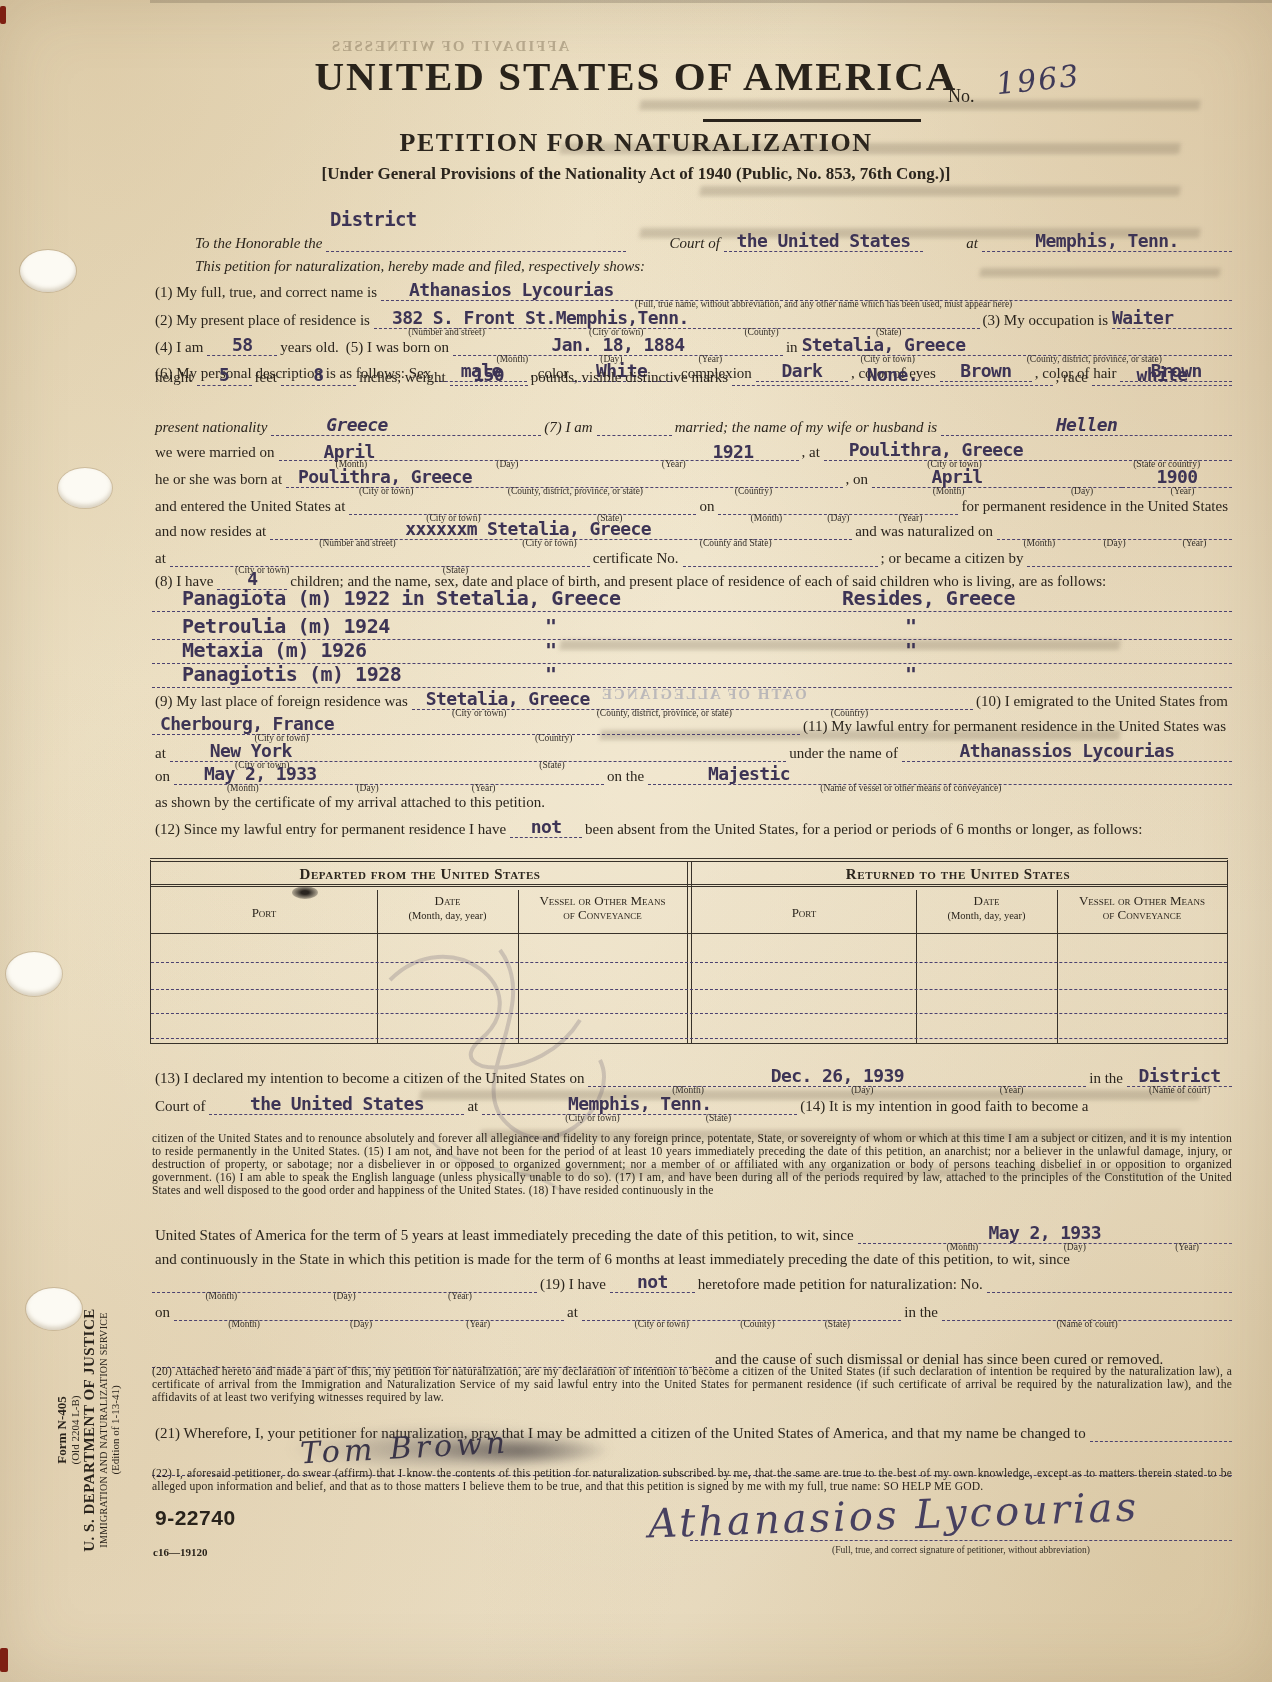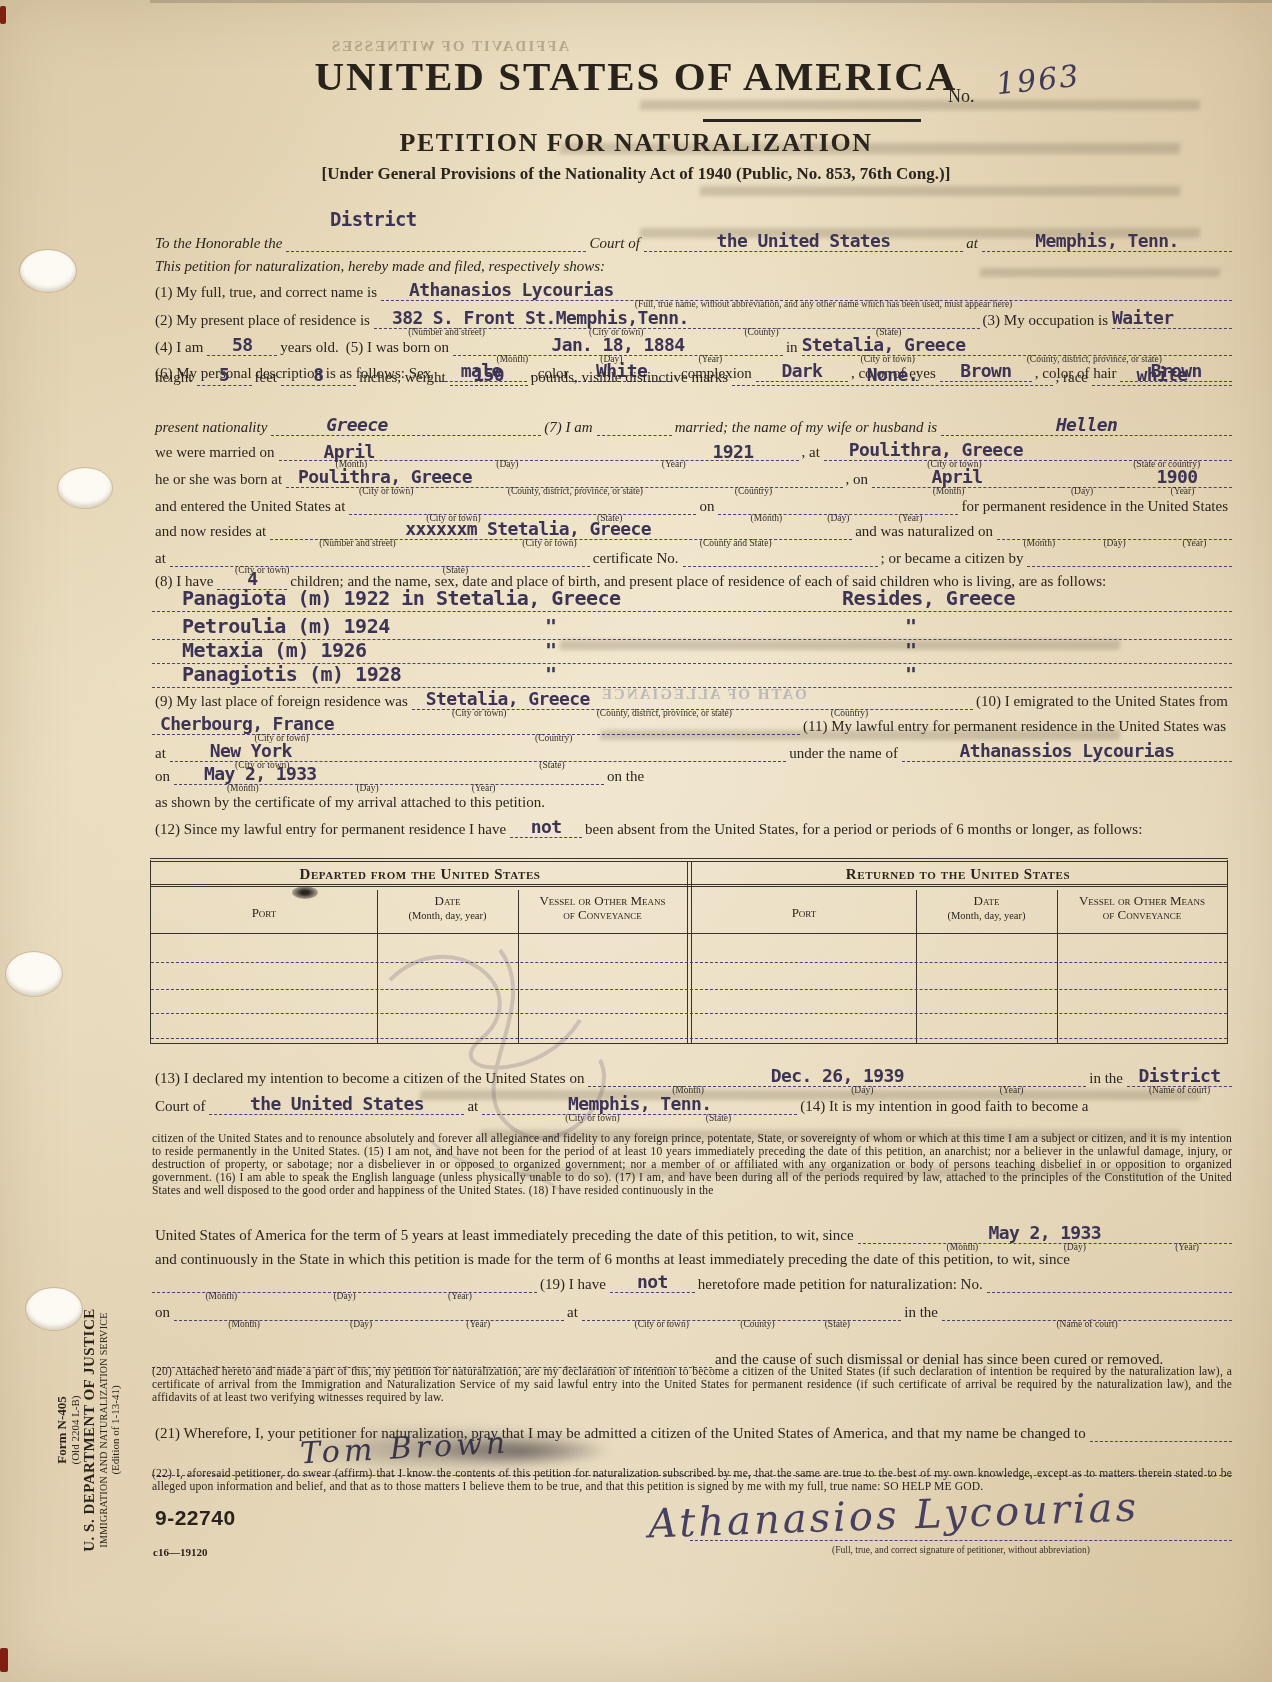--- a/index.html
+++ b/index.html
@@ -11,21 +11,21 @@
       radial-gradient(ellipse at 50% 45%, rgba(255,250,236,0.30), transparent 65%),
       radial-gradient(ellipse at 92% 92%, rgba(185,155,105,0.26), transparent 42%),
       radial-gradient(ellipse at 2% 85%, rgba(195,165,120,0.22), transparent 38%),
       linear-gradient(135deg,#e7dabd 0%,#efe4c9 28%,#e9dcc0 55%,#ebdfc5 78%,#e2d3b2 100%);
     box-shadow: inset 0 0 70px rgba(120,90,50,0.20);}
   .abs{position:absolute;}
   
   .ln{position:absolute;left:152px;right:40px;display:flex;align-items:flex-end;
       font-size:15px;line-height:17px;white-space:nowrap;}
   .lb{flex:0 0 auto;padding:0 4px 0 3px;}
-  .it{font-style:italic;}
+  .it{font-style:italic;margin-left:40px;}
   .bl{border-bottom:1.6px dashed #4c4270;height:17px;position:relative;text-align:center;}
   .gr{flex:1 1 auto;}
   .tv{font-family:"DejaVu Sans Mono",monospace;font-weight:700;font-size:18px;color:#3d3455;
       display:inline-block;line-height:15px;position:relative;top:-1px;letter-spacing:-0.6px;white-space:nowrap;}
   .tl{text-align:left;}
   .capx{position:absolute;top:16px;transform:translateX(-50%);font-size:9.5px;font-style:normal;
         line-height:10px;color:#35302a;white-space:nowrap;}
   .two{display:flex;justify-content:space-between;align-items:flex-end;padding:0 45px;}
   .chrow{position:absolute;left:152px;right:40px;height:27px;border-bottom:1.6px dashed #4c4270;
          font-family:"DejaVu Sans Mono",monospace;font-weight:700;font-size:20px;color:#3d3455;letter-spacing:-0.5px;}
@@ -358,20 +358,24 @@
   
   <div class="ln" style="top:767px;">
     <span class="lb">on</span>
     <span class="bl tl" style="flex:0 0 400px;padding-left:30px;">
       <b class="tv">May 2, 1933</b>
       <i class="capx" style="left:16%;">(Month)</i>
       <i class="capx" style="left:45%;">(Day)</i>
       <i class="capx" style="left:72%;">(Year)</i>
     </span>
     <span class="lb">on the</span>
+    <span class="bl gr tl" style="padding-left:60px;">
+      <b class="tv">Majestic</b>
+      <i class="capx" style="left:45%;">(Name of vessel or other means of conveyance)</i>
+    </span>
   </div>
 
   <div class="ln" style="top:794px;">
     <span class="lb">as shown by the certificate of my arrival attached to this petition.</span>
   </div>
 
   
   <div class="ln" style="top:820px;">
     <span class="lb">(12) Since my lawful entry for permanent residence I have</span>
     <span class="bl" style="flex:0 0 72px;"><b class="tv">not</b></span>

